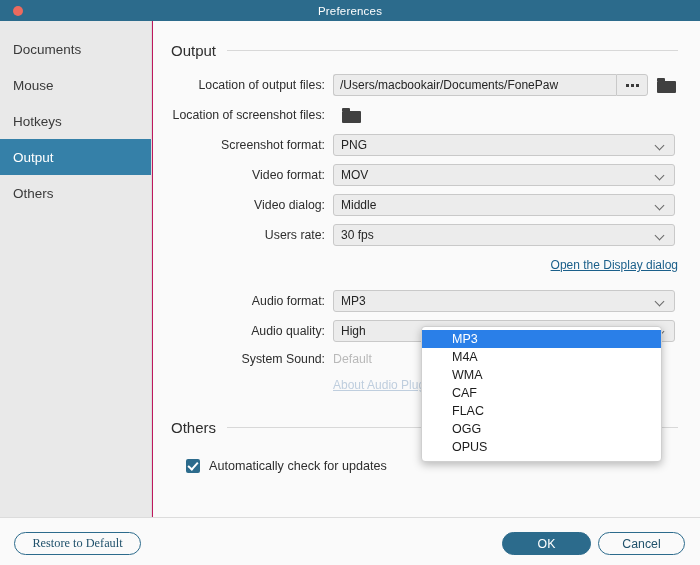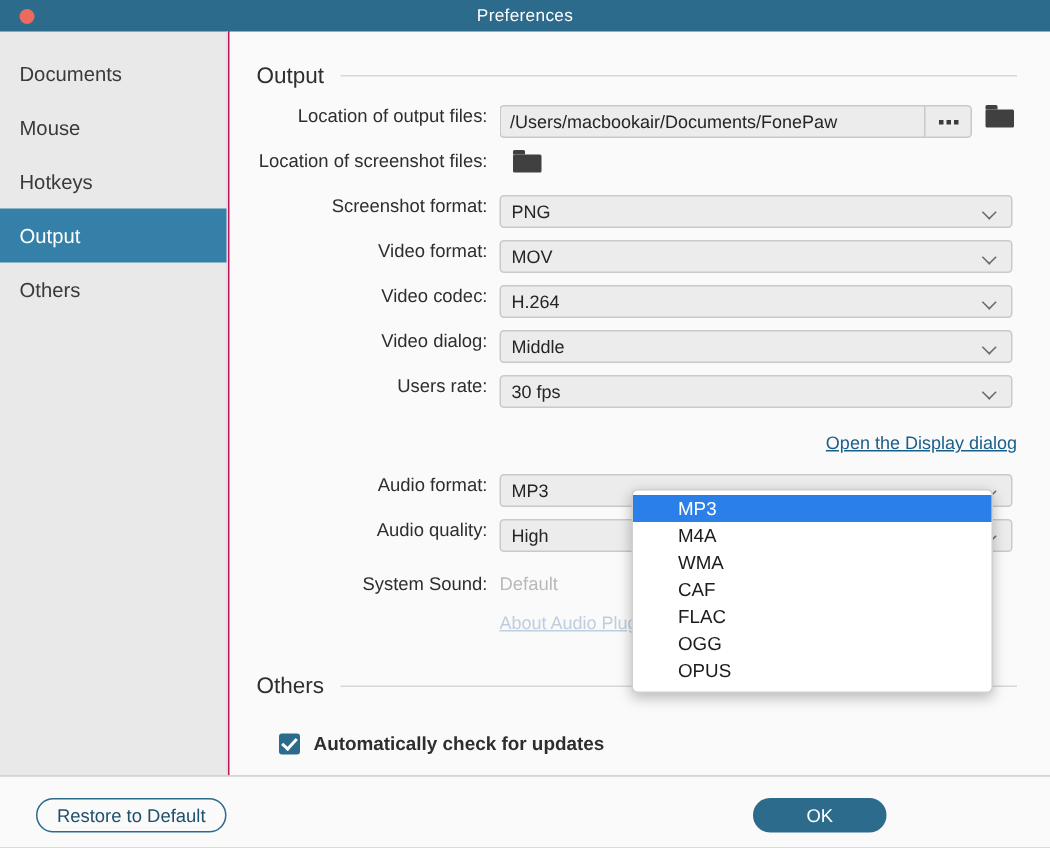--- a/index.html
+++ b/index.html
@@ -101,20 +101,21 @@
     height: 1px;
     background: #d8d8d8;
     margin-left: 11px;
   }
 
   .form {
     margin-top: 11px;
   }
   .row {
     display: flex;
+    align-items: center;
     height: 30px;
     margin-bottom: 0px;
   }
   .lbl {
     width: 180px;
     text-align: right;
     font-size: 12.3px;
     color: #2e2e2e;
     padding-right: 8px;
     box-sizing: border-box;
@@ -241,21 +242,20 @@
     font-size: 12px;
   }
   .metaspace { display: inline-block; width: 52px; }
 
   
   .checkrow {
     display: flex;
     align-items: flex-end;
     padding-left: 33px;
     margin-top: 23px;
-    font-weight: bold;
   }
   .cbox {
     width: 14px; height: 14px;
     background: #2c6b8c;
     border-radius: 2px;
     position: relative;
     margin-right: 9px;
   }
   .cbox:after {
     content: "";
@@ -334,21 +334,21 @@
     display: flex;
     align-items: center;
     justify-content: center;
     box-sizing: border-box;
   }
   .btn-outline {
     background: #fafafa;
     border: 1px solid #2c6b8c;
     color: #20516b;
   }
-  .btn-restore { left: 24px; top: 14px; width: 127px; }
+  .btn-restore { left: 14px; top: 14px; width: 127px; font-family: Liberation Serif, serif; }
   .btn-ok {
     left: 502px; top: 14px; width: 89px;
     background: #2c6b8c;
     border: 1px solid #2c6b8c;
     color: #ffffff;
   }
   .btn-cancel { left: 598px; top: 14px; width: 87px; }
 </style>
 </head>
 <body>
@@ -420,27 +420,20 @@
       </div>
 
       <div class="row">
         <div class="lbl">Video format:</div>
         <div class="sel">
           <span>MOV</span>
           <span class="chev"></span>
         </div>
       </div>
 
-      <div class="row">
-        <div class="lbl">Video codec:</div>
-        <div class="sel">
-          <span>H.264</span>
-          <span class="chev"></span>
-        </div>
-      </div>
 
       <div class="row">
         <div class="lbl">Video dialog:</div>
         <div class="sel">
           <span>Middle</span>
           <span class="chev"></span>
         </div>
       </div>
 
       <div class="row">
@@ -526,15 +519,16 @@
     </div>
   </div>
 
   <div class="scrolltrack">
     <div class="scrollthumb"></div>
   </div>
 
   <div class="footer">
     <div class="btn btn-outline btn-restore">Restore to Default</div>
     <div class="btn btn-ok">OK</div>
+    <div class="btn btn-outline btn-cancel">Cancel</div>
   </div>
 
 </div>
 
 </body></html>

